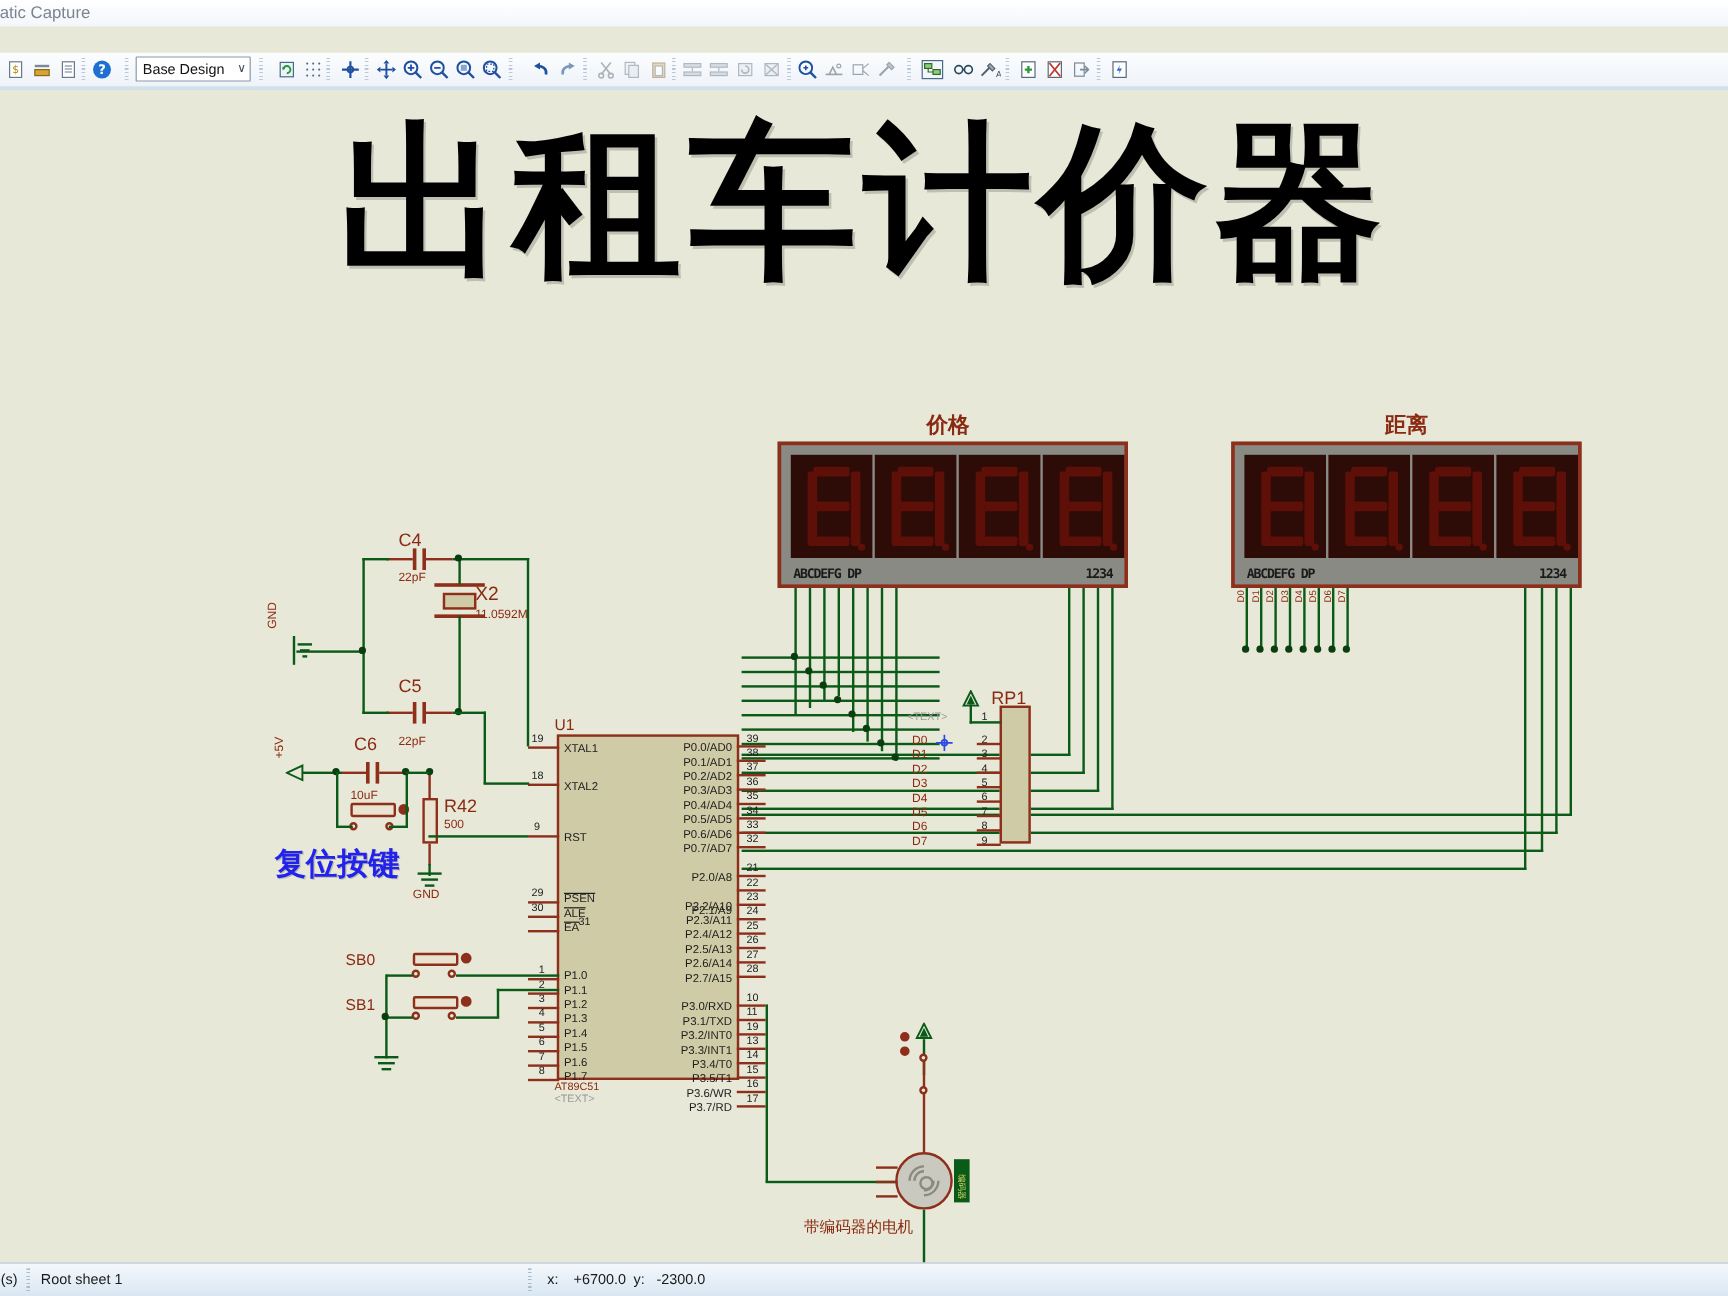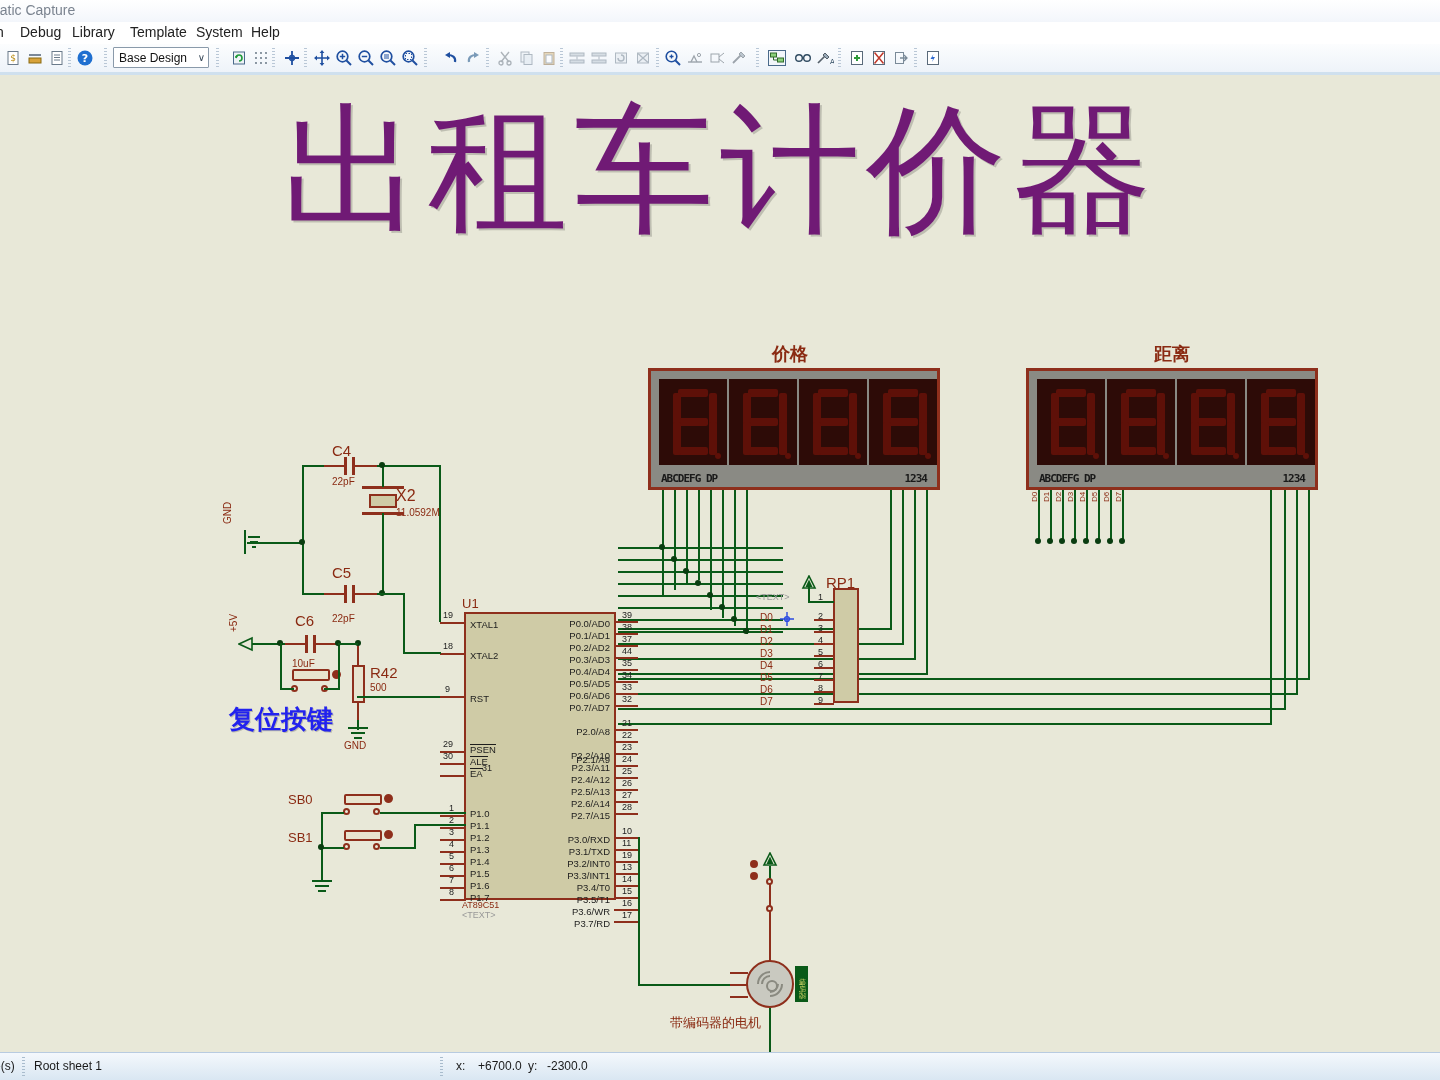--- a/index.html
+++ b/index.html
@@ -64,21 +64,21 @@
     overflow:hidden;
   }
   .canvas .topline{
     position:absolute;left:0;top:0;width:1440px;height:3px;
     background:#cfe0ee;
   }
 
   
   .maintitle{
     position:absolute;left:0;top:28px;width:1440px;text-align:center;
-    font-size:140px;font-weight:normal;color:#701a75;
+    font-size:140px;font-weight:bold;color:#000000;
     letter-spacing:6px;line-height:1;
     font-family:"DejaVu Sans","Liberation Sans",sans-serif;
     text-shadow:2px 2px 0 rgba(0,0,0,.18);
   }
 
   
   .disp-label{
     position:absolute;font-size:18px;font-weight:bold;color:#8a2a12;
     text-align:center;width:140px;
   }
@@ -199,28 +199,20 @@
 </style>
 </head>
 <body>
 
 <div class="app">
 
   <div class="titlebar">
     <div class="txt">natic Capture</div>
   </div>
 
-  <div class="menubar">
-    <div class="mi" style="left:-4px">h</div>
-    <div class="mi" style="left:20px">Debug</div>
-    <div class="mi" style="left:72px">Library</div>
-    <div class="mi" style="left:130px">Template</div>
-    <div class="mi" style="left:196px">System</div>
-    <div class="mi" style="left:251px">Help</div>
-  </div>
 
   <div class="toolbar">
 
     <div class="tb-btn tb-ico" style="left:2px">
       <svg width="16" height="16" viewBox="0 0 16 16">
           <rect x="3" y="1.5" width="10" height="13" fill="#fff" stroke="#6a7a8a"></rect>
           <text x="8" y="11" font-size="9" fill="#b88a10" text-anchor="middle" font-family="DejaVu Sans">$</text>
         </svg>
     </div>
     <div class="tb-btn tb-ico" style="left:24px">
@@ -742,21 +734,21 @@
 
     <div class="pinlbl r" style="left:500px;top:558px;width:110px;">P0.1/AD1</div>
     <div class="pinnum" style="left:622px;top:550px;">38</div>
     <div class="wr h" style="left:614px;top:561px;width:24px;"></div>
 
     <div class="pinlbl r" style="left:500px;top:570px;width:110px;">P0.2/AD2</div>
     <div class="pinnum" style="left:622px;top:562px;">37</div>
     <div class="wr h" style="left:614px;top:573px;width:24px;"></div>
 
     <div class="pinlbl r" style="left:500px;top:582px;width:110px;">P0.3/AD3</div>
-    <div class="pinnum" style="left:622px;top:574px;">44</div>
+    <div class="pinnum" style="left:622px;top:574px;">36</div>
     <div class="wr h" style="left:614px;top:585px;width:24px;"></div>
 
     <div class="pinlbl r" style="left:500px;top:594px;width:110px;">P0.4/AD4</div>
     <div class="pinnum" style="left:622px;top:586px;">35</div>
     <div class="wr h" style="left:614px;top:597px;width:24px;"></div>
 
     <div class="pinlbl r" style="left:500px;top:606px;width:110px;">P0.5/AD5</div>
     <div class="pinnum" style="left:622px;top:598px;">34</div>
     <div class="wr h" style="left:614px;top:609px;width:24px;"></div>
 

